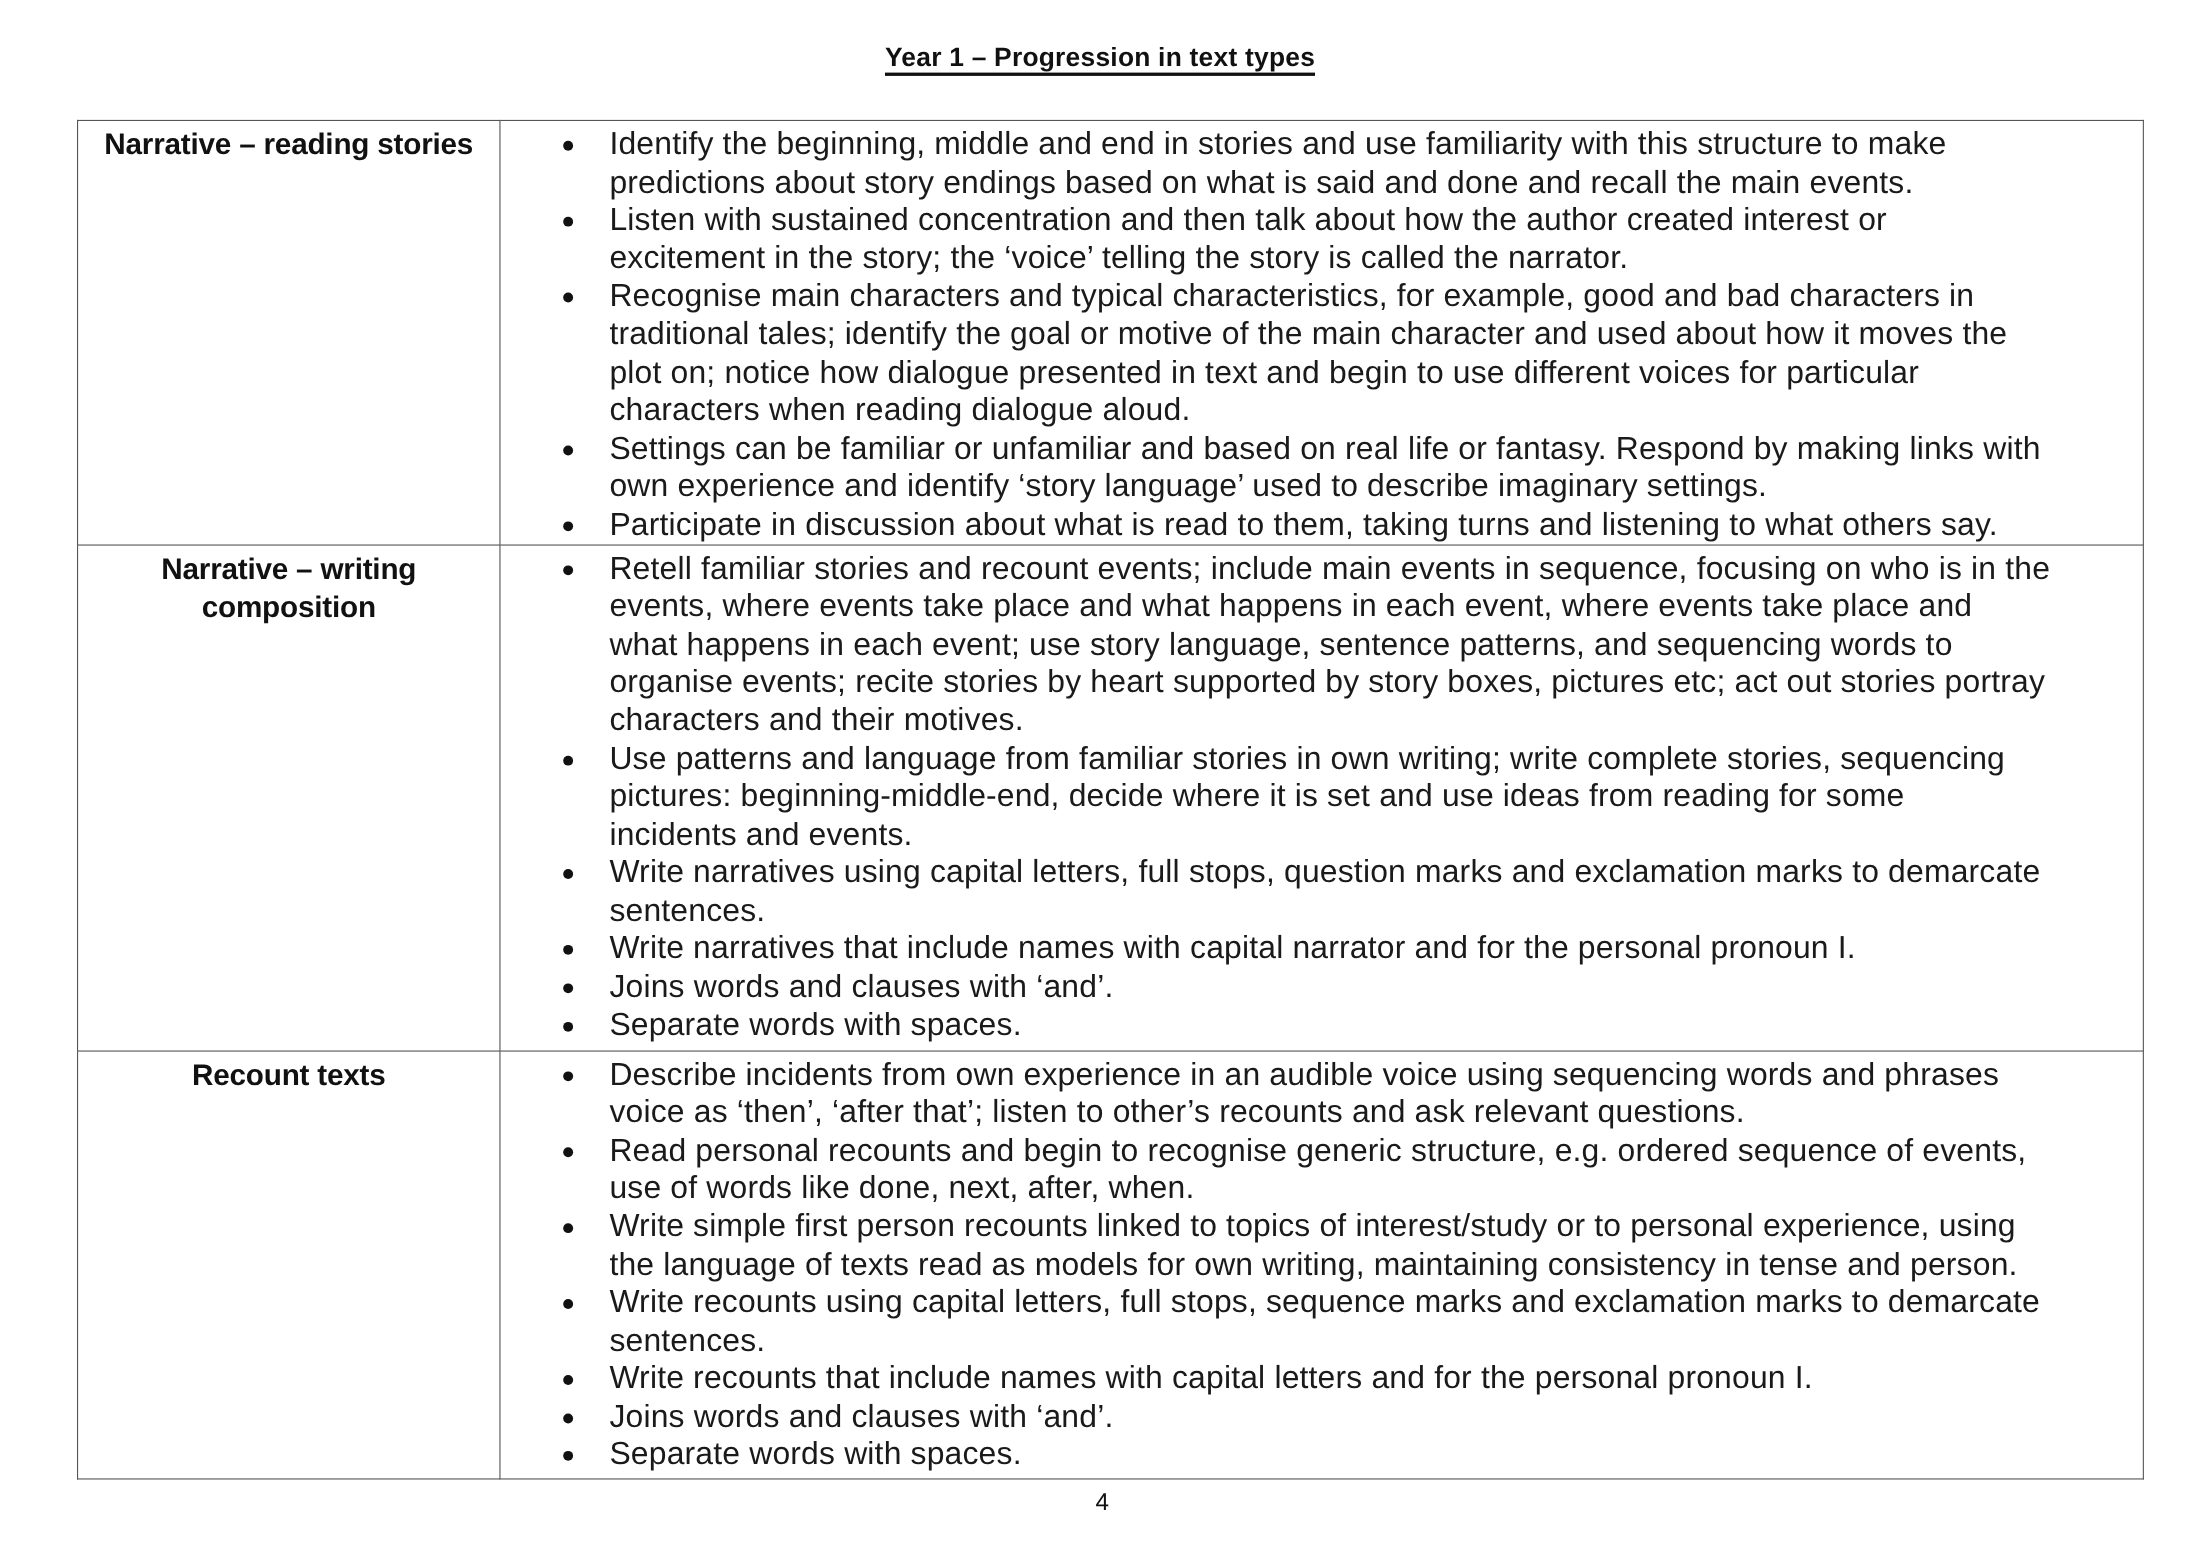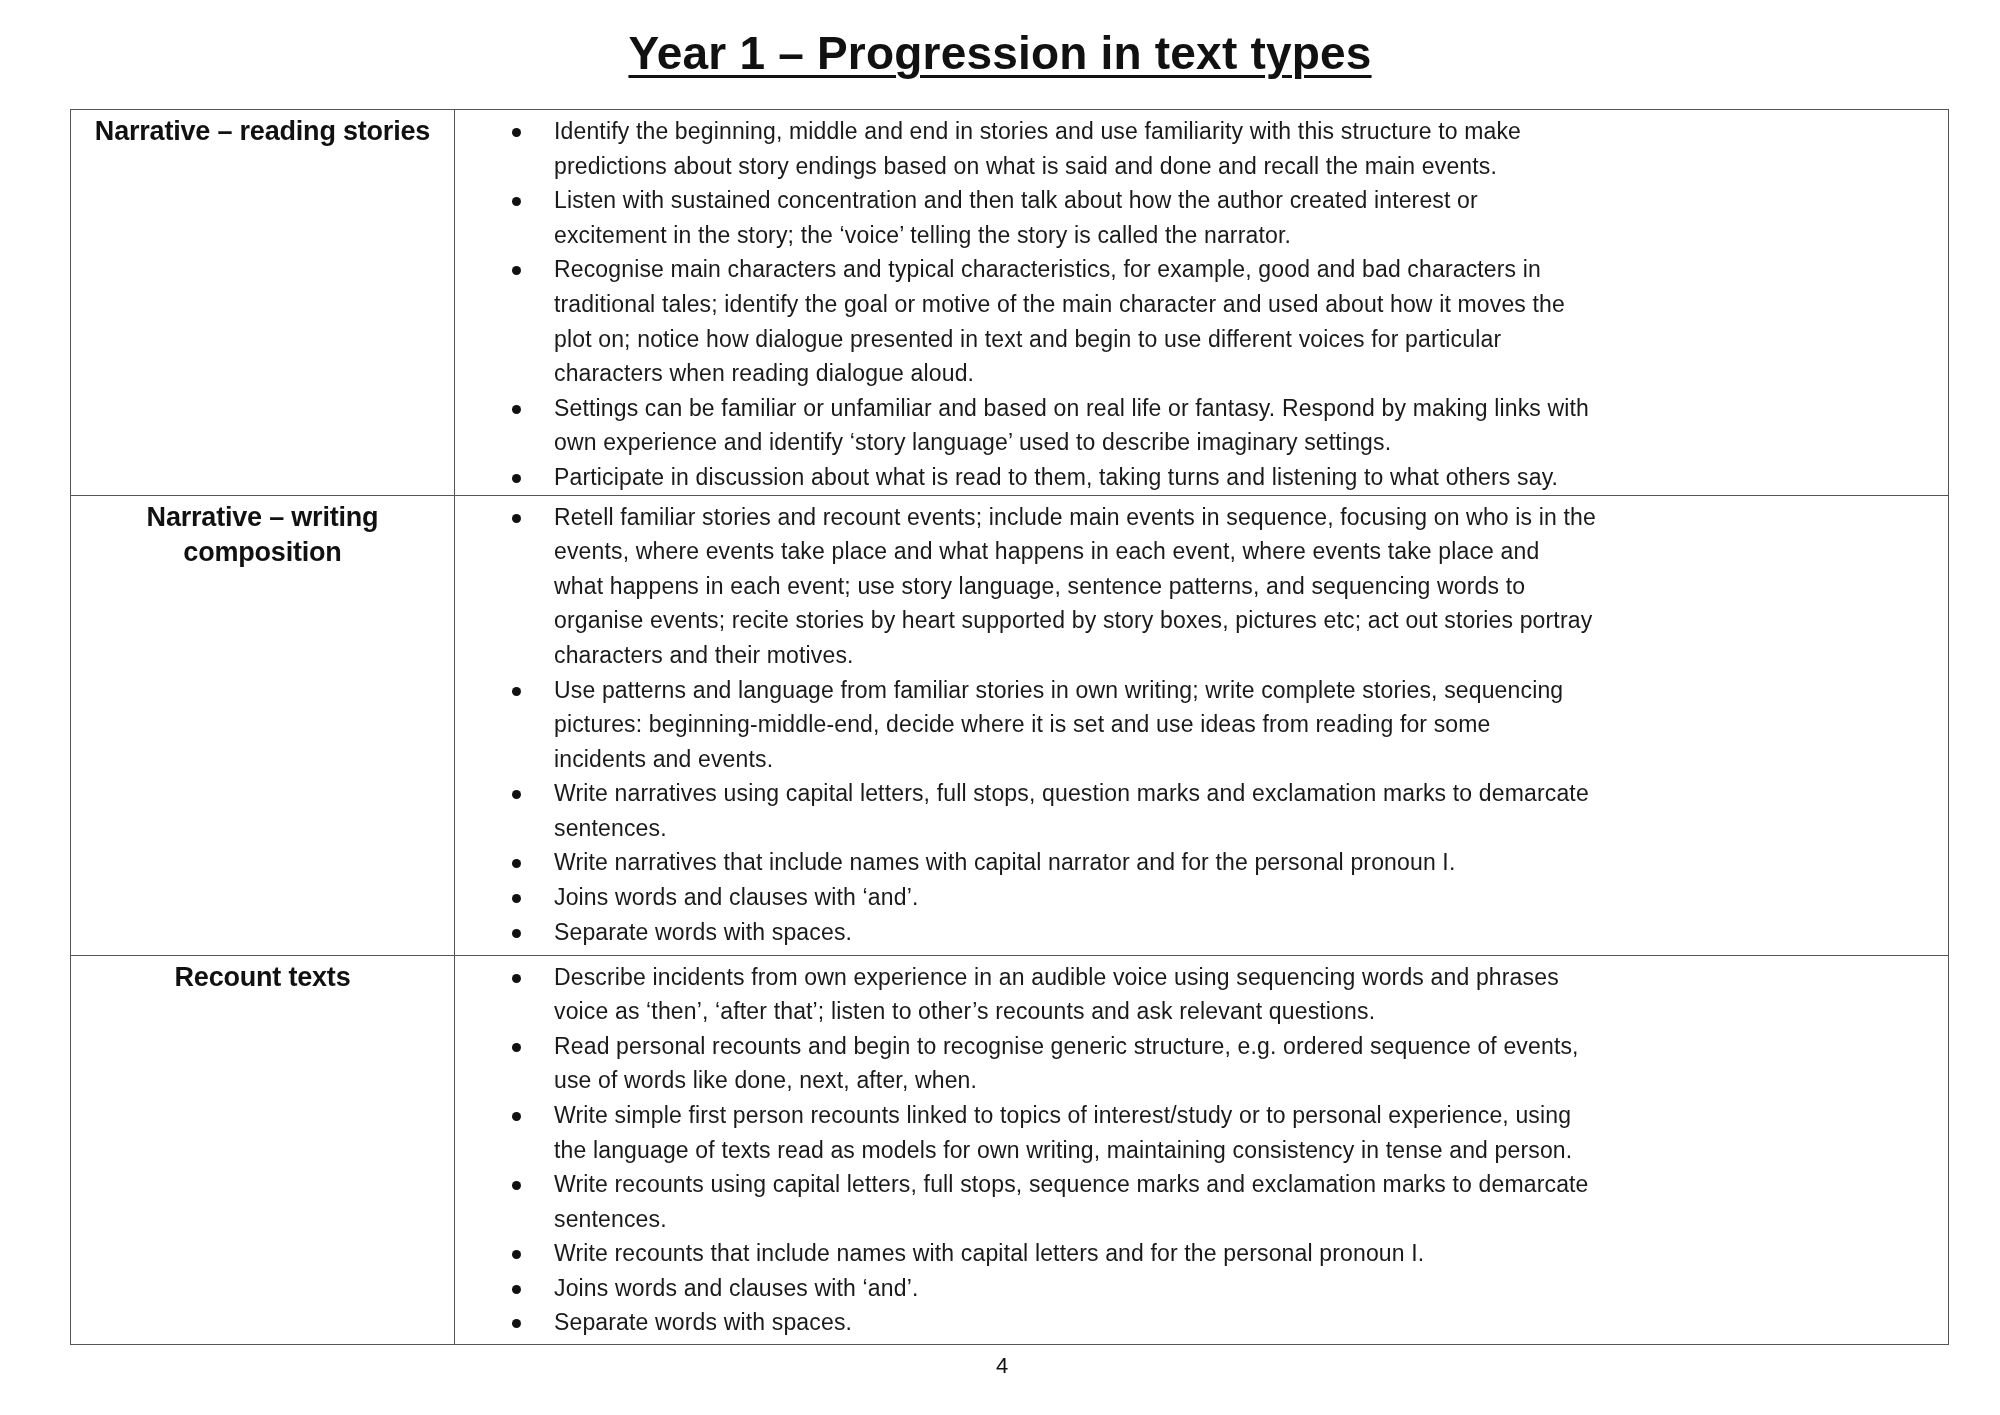--- a/index.html
+++ b/index.html
@@ -1,39 +1,39 @@
 <!DOCTYPE html>
 <html><head>
 <meta charset="utf-8">
 <style>
   html, body { margin: 0; padding: 0; background: #ffffff; }
   body { width: 2000px; height: 1415px; position: relative; overflow: hidden; color: #111111; font-family: "Liberation Sans", sans-serif; }
   .title {
     position: absolute; left: 0; width: 2000px; top: 30px; text-align: center;
-    font-weight: bold; font-size: 46px; line-height: 46px; text-decoration: underline;
+    font-weight: bold; font-size: 24px; line-height: 46px; text-decoration: underline;
     text-decoration-thickness: 3px; text-underline-offset: 6px; letter-spacing: 0.2px;
   }
   .grid {
     position: absolute; left: 70px; top: 109px; width: 1879px;
     border-collapse: collapse; table-layout: fixed;
   }
   .grid td { border: 1.5px solid #555555; vertical-align: top; padding: 0; }
   .label-cell { width: 383px; }
   .label {
     text-align: center; font-weight: bold; font-size: 27px; line-height: 35px;
     padding-top: 4px; letter-spacing: -0.2px;
   }
   .content-cell { padding: 4px 0 0 0 !important; }
   ul.items { list-style: none; margin: 0; padding: 0; }
   ul.items li { position: relative; padding-left: 99px; }
   .bullet {
     position: absolute; left: 57px; top: 14px; width: 9px; height: 9px; border-radius: 50%; background: #111111;
   }
   .line {
-    display: block; white-space: nowrap; font-size: 23px; line-height: 34.6px;
+    display: block; white-space: nowrap; font-size: 29px; line-height: 34.6px;
     letter-spacing: 0.15px; color: #1a1a1a;
   }
   .pagenum {
     position: absolute; left: 0; width: 2004px; top: 1352px; text-align: center;
     font-size: 22px; line-height: 28px; font-family: "Liberation Sans", sans-serif;
   }
 </style>
 </head>
 <body>
 

